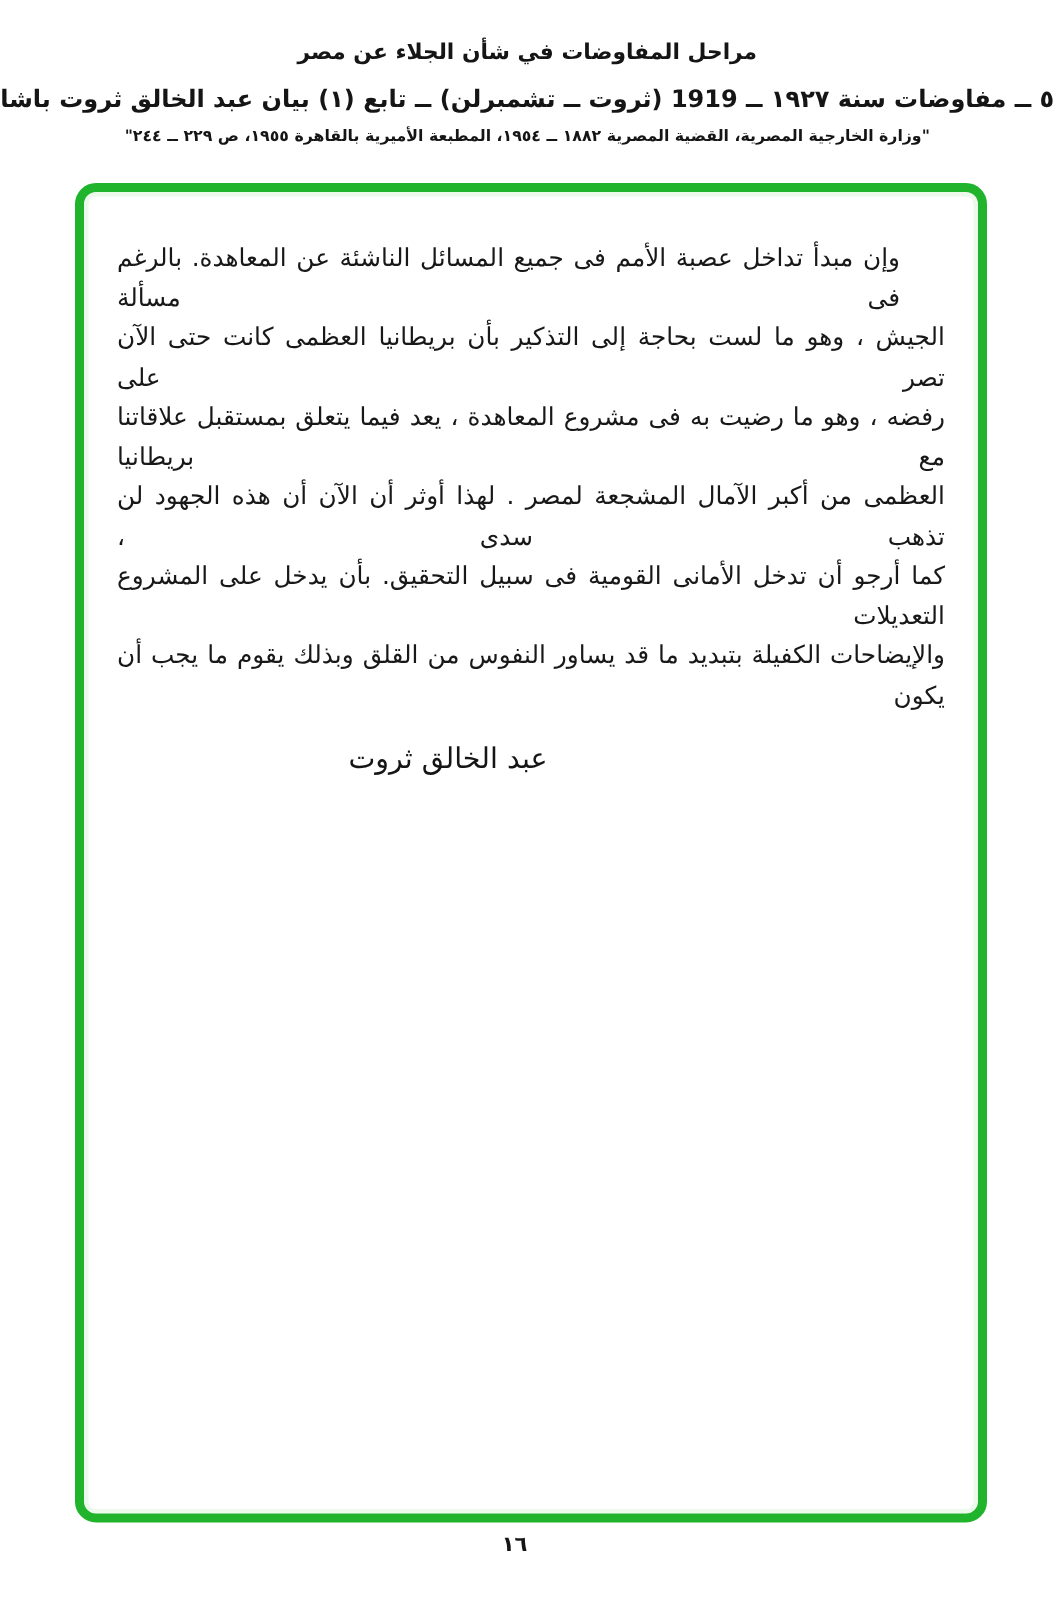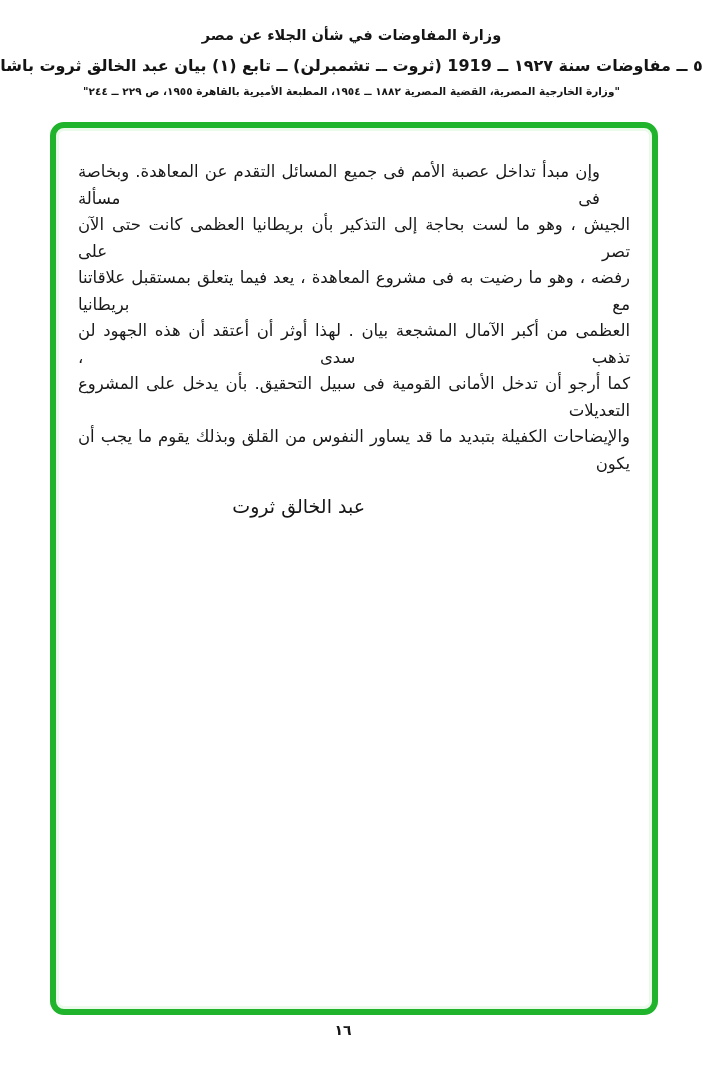--- a/index.html
+++ b/index.html
@@ -75,31 +75,31 @@
     font-weight: bold;
     direction: rtl;
   }
 </style>
 </head>
 <body>
 
 <div class="page">
 
   <div class="header">
-    <div class="title">وزارة المفاوضات في شأن الجلاء عن مصر</div>
+    <div class="title">مراحل المفاوضات في شأن الجلاء عن مصر</div>
     <div class="subtitle">٥ ــ مفاوضات سنة ١٩٢٧ ــ 1919 (ثروت ــ تشمبرلن) ــ تابع (١) بيان عبد الخالق ثروت باشا</div>
     <div class="source">"وزارة الخارجية المصرية، القضية المصرية ١٨٨٢ ــ ١٩٥٤، المطبعة الأميرية بالقاهرة ١٩٥٥، ص ٢٢٩ ــ ٢٤٤"</div>
   </div>
 
   <div class="doc-box">
     <div class="doc-body">
-      <div class="body-line indent-first">وإن مبدأ تداخل عصبة الأمم فى جميع المسائل التقدم عن المعاهدة. وبخاصة فى مسألة</div>
+      <div class="body-line indent-first">وإن مبدأ تداخل عصبة الأمم فى جميع المسائل الناشئة عن المعاهدة. بالرغم فى مسألة</div>
       <div class="body-line">الجيش ، وهو ما لست بحاجة إلى التذكير بأن بريطانيا العظمى كانت حتى الآن تصر على</div>
       <div class="body-line">رفضه ، وهو ما رضيت به فى مشروع المعاهدة ، يعد فيما يتعلق بمستقبل علاقاتنا مع بريطانيا</div>
-      <div class="body-line">العظمى من أكبر الآمال المشجعة بيان . لهذا أوثر أن أعتقد أن هذه الجهود لن تذهب سدى ،</div>
+      <div class="body-line">العظمى من أكبر الآمال المشجعة لمصر . لهذا أوثر أن الآن أن هذه الجهود لن تذهب سدى ،</div>
       <div class="body-line">كما أرجو أن تدخل الأمانى القومية فى سبيل التحقيق. بأن يدخل على المشروع التعديلات</div>
       <div class="body-line">والإيضاحات الكفيلة بتبديد ما قد يساور النفوس من القلق وبذلك يقوم ما يجب أن يكون</div>
       <div class="signature">عبد الخالق ثروت</div>
     </div>
   </div>
 
   <div class="page-number">١٦</div>
 
 </div>
 

